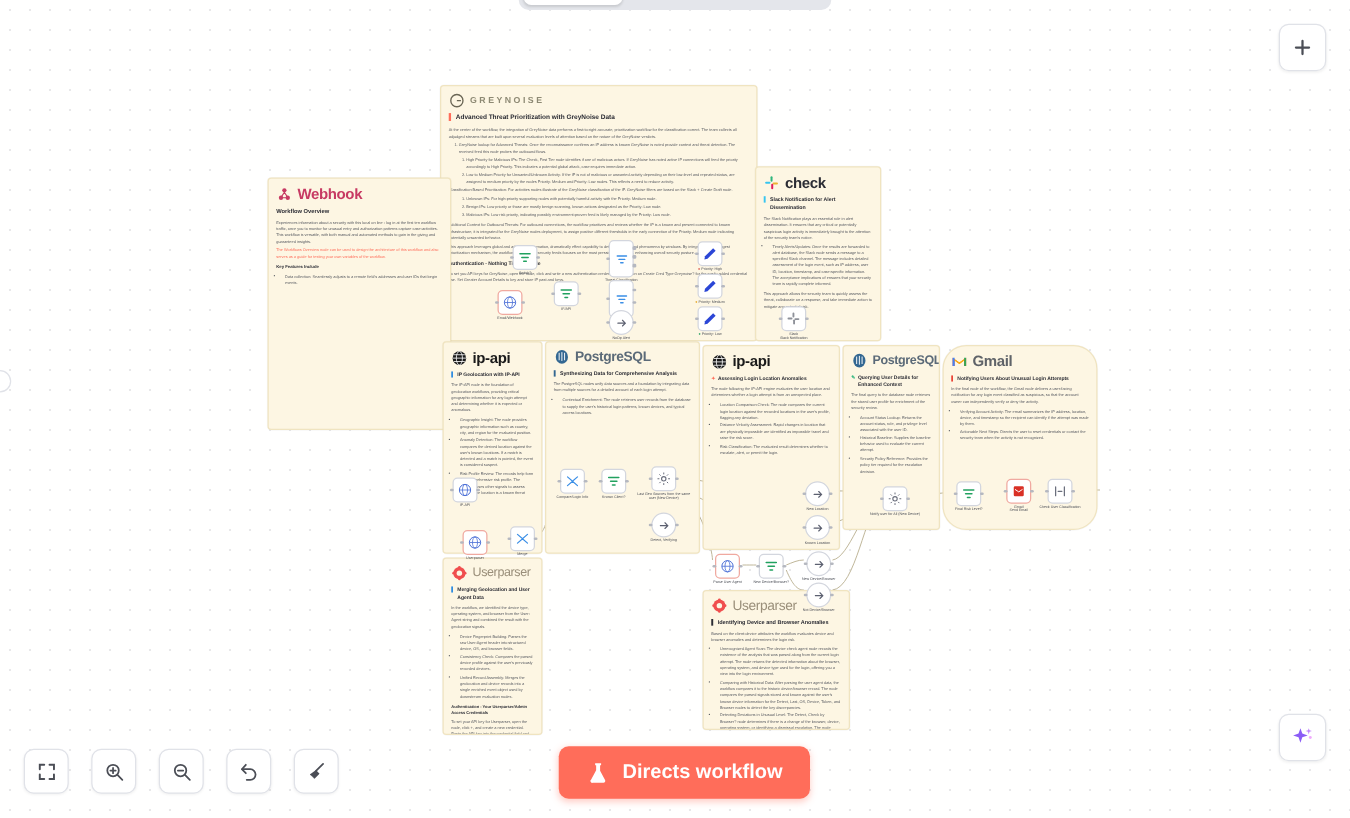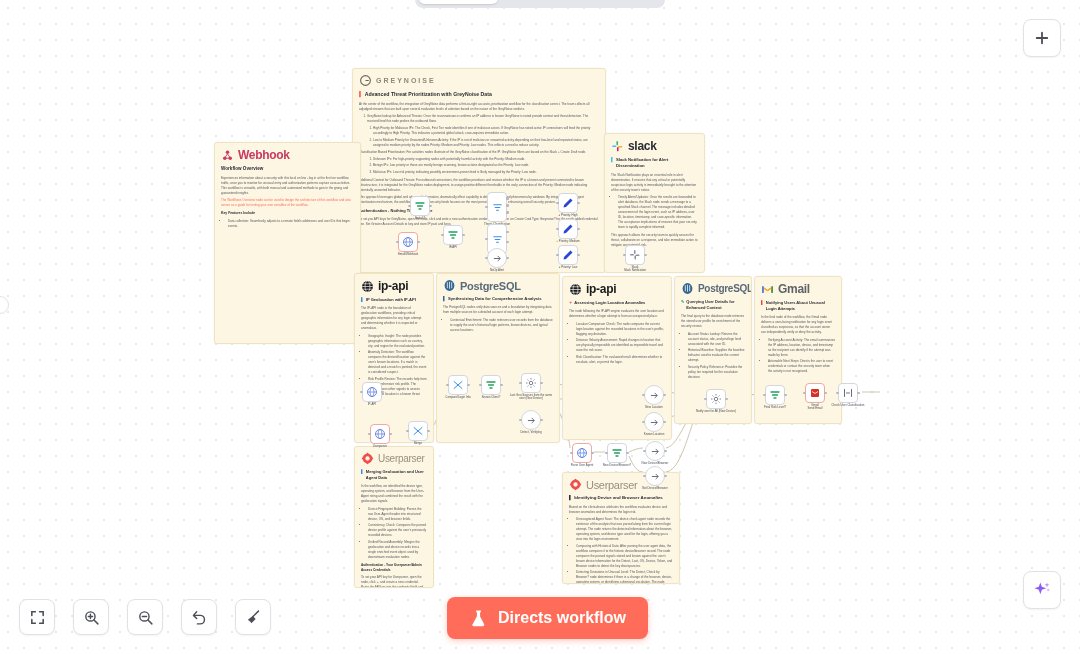--- a/index.html
+++ b/index.html
@@ -202,21 +202,21 @@
   </div>
 
   <div class="sticky" style="left:604px; top:133px; width:101px; height:140px;">
     <div class="st-logo">
       <svg class="mark" viewBox="0 0 24 24">
         <rect x="2" y="10" width="8" height="3" rx="1.5" fill="#36c5f0"></rect>
         <rect x="10" y="2" width="3" height="8" rx="1.5" fill="#2eb67d"></rect>
         <rect x="13" y="11" width="8" height="3" rx="1.5" fill="#ecb22e"></rect>
         <rect x="11" y="13" width="3" height="8" rx="1.5" fill="#e01e5a"></rect>
       </svg>
-      <span class="wordmark" style="color:#2b2c34; font-size:12px;">slack</span>
+      <span class="wordmark" style="color:#2b2c34; font-size:12px;">check</span>
     </div>
     <div class="st-title" style="font-size:4.2px;">
       <span style="color:#36c5f0;">▌</span>
         <span>Slack Notification for Alert Dissemination</span>
     </div>
     <div class="st-body">
       <p>The Slack Notification plays an essential role in alert dissemination. It ensures that any critical or potentially suspicious login activity is immediately brought to the attention of the security team's notice.</p>
       <ul>
           <li>Timely Alerts/Updates: Once the results are forwarded to alert database, the Slack node sends a message to a specified Slack channel. The message includes detailed assessment of the login event, such as IP address, user ID, location, timestamp, and case-specific information. The acceptance implications of ensures that your security team is rapidly complete informed.</li>
         </ul>
@@ -305,21 +305,21 @@
     <div class="st-body">
       <p>The final query to the database node retrieves the stored user profile for enrichment of the security review.</p>
       <ul>
         <li>Account Status Lookup: Returns the account status, role, and privilege level associated with the user ID.</li>
         <li>Historical Baseline: Supplies the baseline behavior used to evaluate the current attempt.</li>
         <li>Security Policy Reference: Provides the policy tier required for the escalation decision.</li>
       </ul>
     </div>
   </div>
 
-  <div class="sticky" style="left:754px; top:276px; width:88px; height:148px;">
+  <div class="sticky" style="left:754px; top:276px; width:124px; height:148px;border-radius:19px;">
     <div class="st-logo">
       <svg class="mark" viewBox="0 0 24 24">
         <path d="M2 6v12h3V10l7 5 7-5v8h3V6l-10 7z" fill="#ea4335"></path>
         <path d="M2 6h3v12H2z" fill="#4285f4"></path>
         <path d="M19 6h3v12h-3z" fill="#34a853"></path>
         <path d="M5 8l7 5 7-5v2l-7 5-7-5z" fill="#fbbc04"></path>
       </svg>
       <span class="wordmark" style="color:#5f6368; font-size:12px;">Gmail</span>
     </div>
     <div class="st-title" style="font-size:4px;">

